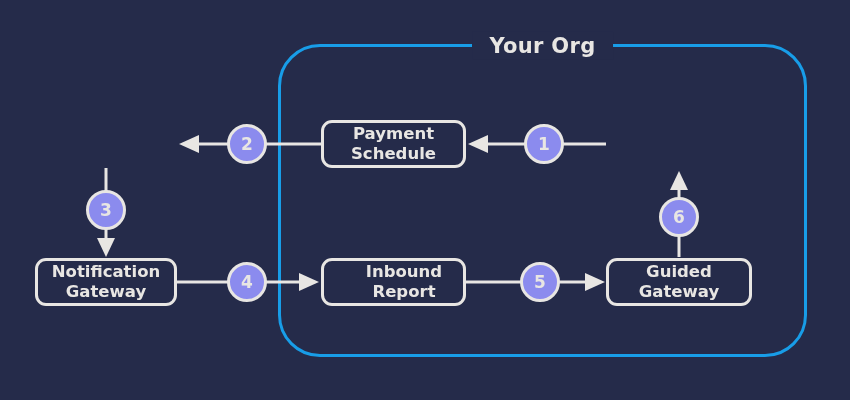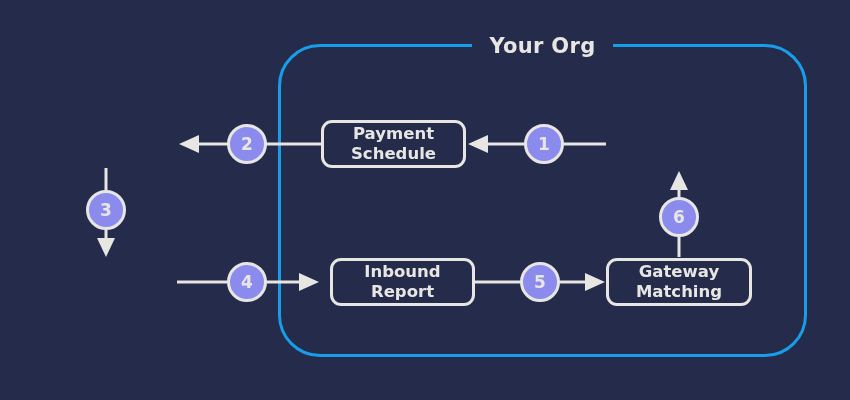--- a/index.html
+++ b/index.html
@@ -134,27 +134,30 @@
       <polygon class="flow-head" points="679,171 670,190 688,190"></polygon>
     </g>
   </svg>
 
 
   <div class="node" style="left:321px; top:120px; width:145px;">
     <span class="node-label">Payment Schedule</span>
   </div>
 
 
+  <div class="node" style="left:35px; top:258px; width:142px;">
+    <span class="node-label">Notification Gateway</span>
+  </div>
 
-  <div class="node" style="left:330px; top:258px; width:145px;">
+  <div class="node" style="left:321px; top:258px; width:145px;justify-content:flex-end;">
     <span class="node-label">Inbound Report</span>
   </div>
 
   <div class="node" style="left:606px; top:258px; width:146px;">
-    <span class="node-label">Gateway Matching</span>
+    <span class="node-label">Guided Gateway</span>
   </div>
 
   <div class="badge" style="left:524px; top:124px;">1</div>
   <div class="badge" style="left:227px; top:124px;">2</div>
   <div class="badge" style="left:86px; top:190px;">3</div>
   <div class="badge" style="left:227px; top:262px;">4</div>
   <div class="badge" style="left:520px; top:262px;">5</div>
   <div class="badge" style="left:659px; top:197px;">6</div>
 
 </div>

